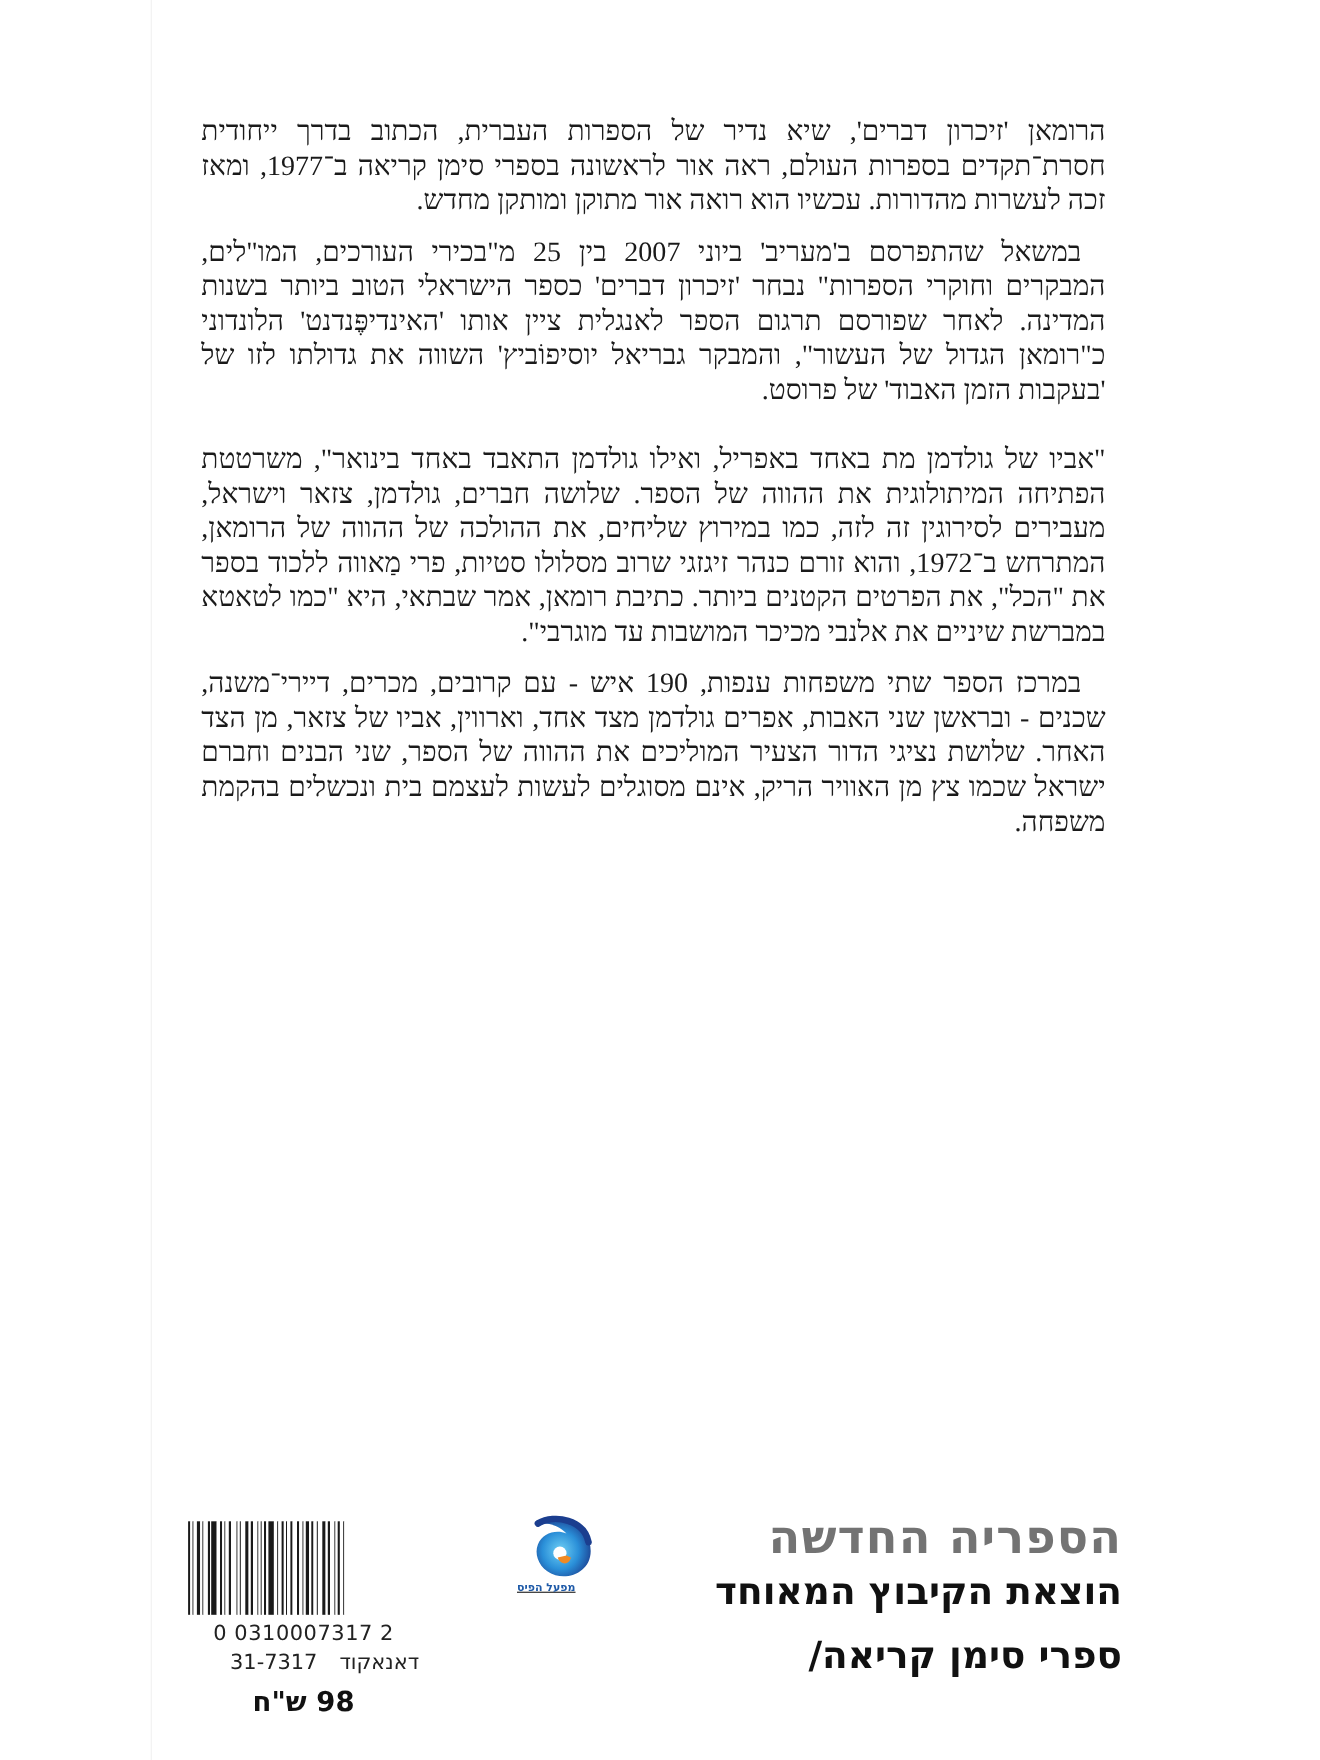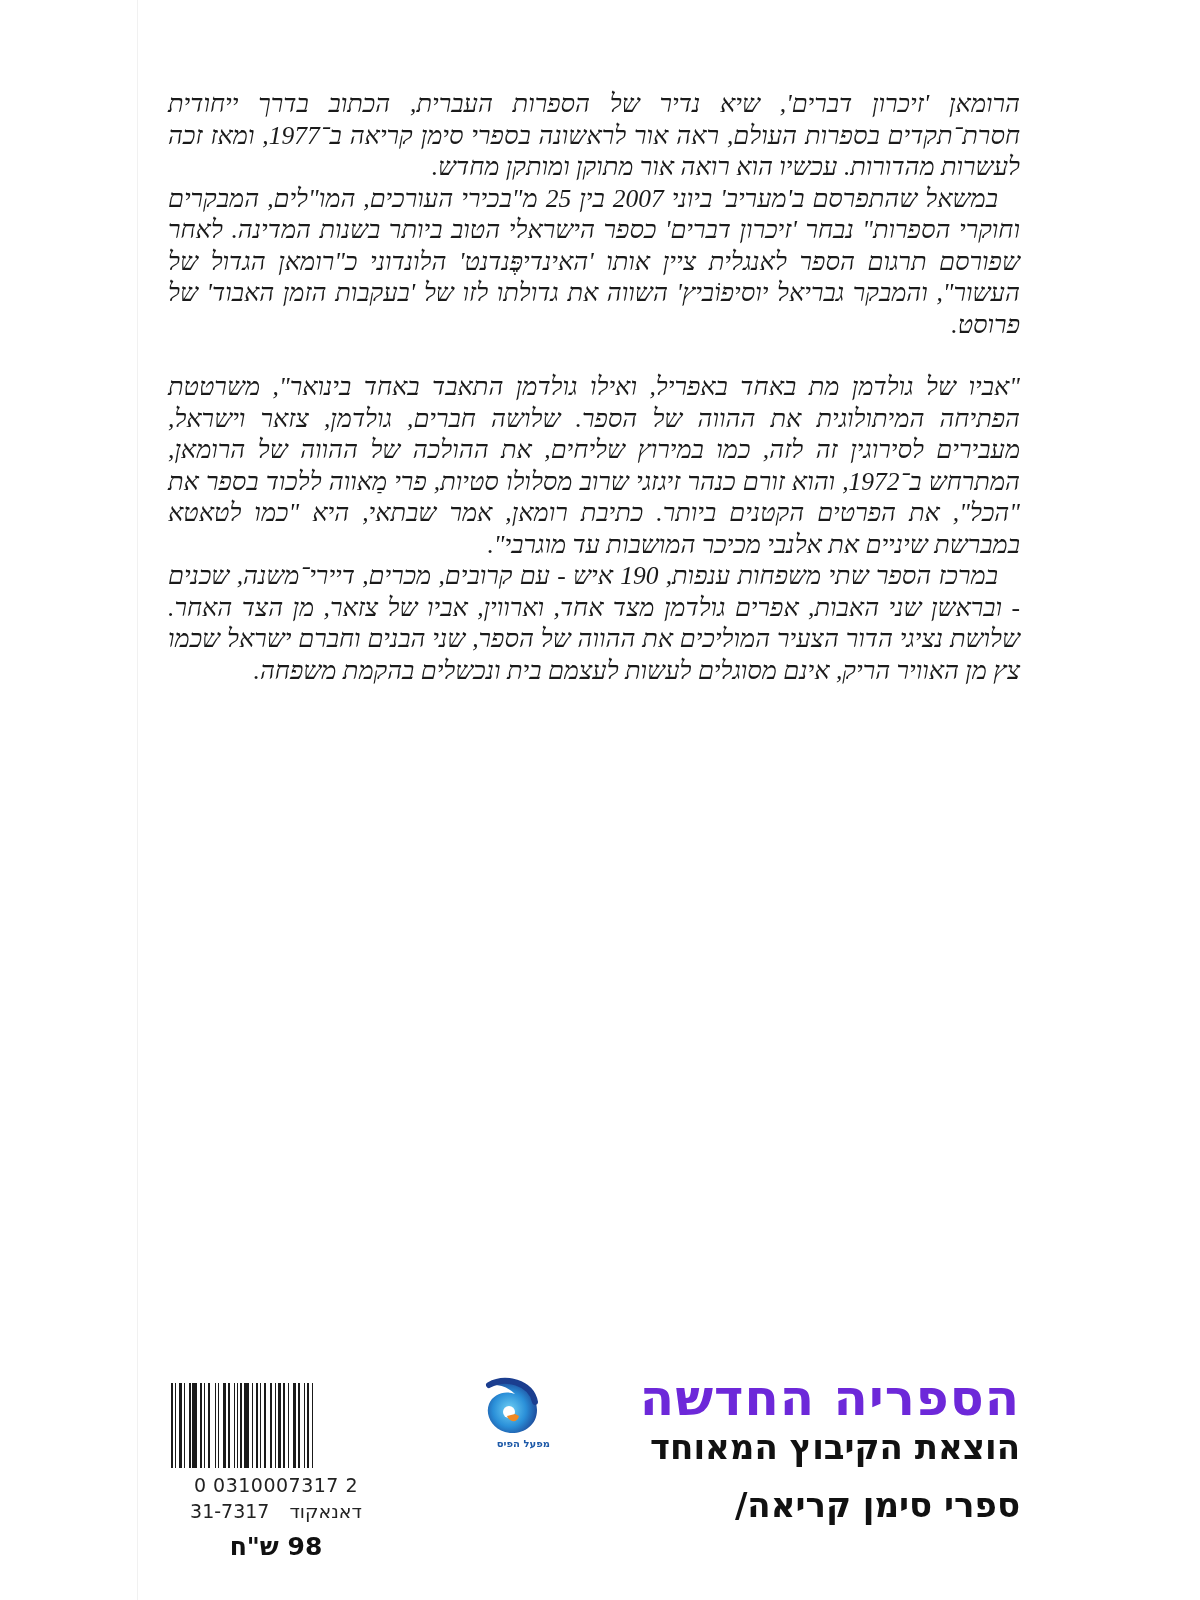--- a/index.html
+++ b/index.html
@@ -29,22 +29,21 @@
       top: 88px;
       width: 852px;
       direction: rtl;
       text-align: justify;
       text-align-last: right;
       font-family: "Liberation Serif", "DejaVu Serif", serif;
       font-size: 25.5px;
       line-height: 31.5px;
     }
     .blurb p {
-      margin: 0;
-      font-style: italic;
+      margin: 15px;
     }
     .blurb p.indent {
       text-indent: 22px;
     }
     .blurb p.gap-before {
       margin-top: 31px;
     }
 
     
     .barcode-block {
@@ -68,21 +67,20 @@
       font-family: "DejaVu Sans", "Liberation Sans", sans-serif;
       font-size: 19px;
       letter-spacing: 0.5px;
       text-align: center;
       margin-top: 6px;
       color: #222;
     }
     .danacode-row {
       font-family: "DejaVu Sans", "Liberation Sans", sans-serif;
       font-size: 19px;
-      text-align: center;
       margin-top: 4px;
       color: #222;
       direction: rtl;
     }
     .danacode-row .code {
       direction: ltr;
       unicode-bidi: isolate;
       margin-right: 14px;
     }
     .price {
@@ -93,21 +91,22 @@
       margin-top: 10px;
       direction: rtl;
       color: #111;
     }
 
     .logo-block {
       position: absolute;
       left: 470px;
       top: 1370px;
       width: 80px;
-      text-align: right;
+      text-align: left;
+      text-decoration: underline;
     }
     .logo-block svg {
       display: block;
       margin: 0 auto;
     }
     .logo-caption {
       font-family: "DejaVu Sans", "Liberation Sans", sans-serif;
       font-weight: bold;
       font-size: 10px;
       color: #1e5aa8;
@@ -118,23 +117,23 @@
     .publisher-block {
       position: absolute;
       right: 180px;
       top: 1370px;
       width: 420px;
       direction: rtl;
       text-align: right;
       font-family: "DejaVu Sans", "Liberation Sans", sans-serif;
     }
     .series-title {
-      font-size: 50px;
-      font-weight: bold;
-      color: #6d28d9;
+      font-size: 42px;
+      font-weight: bold;
+      color: #737373;
       line-height: 56px;
       letter-spacing: 1px;
       text-align: right;
     }
     .publisher-line {
       font-size: 34px;
       font-weight: bold;
       color: #111;
       line-height: 42px;
     }

